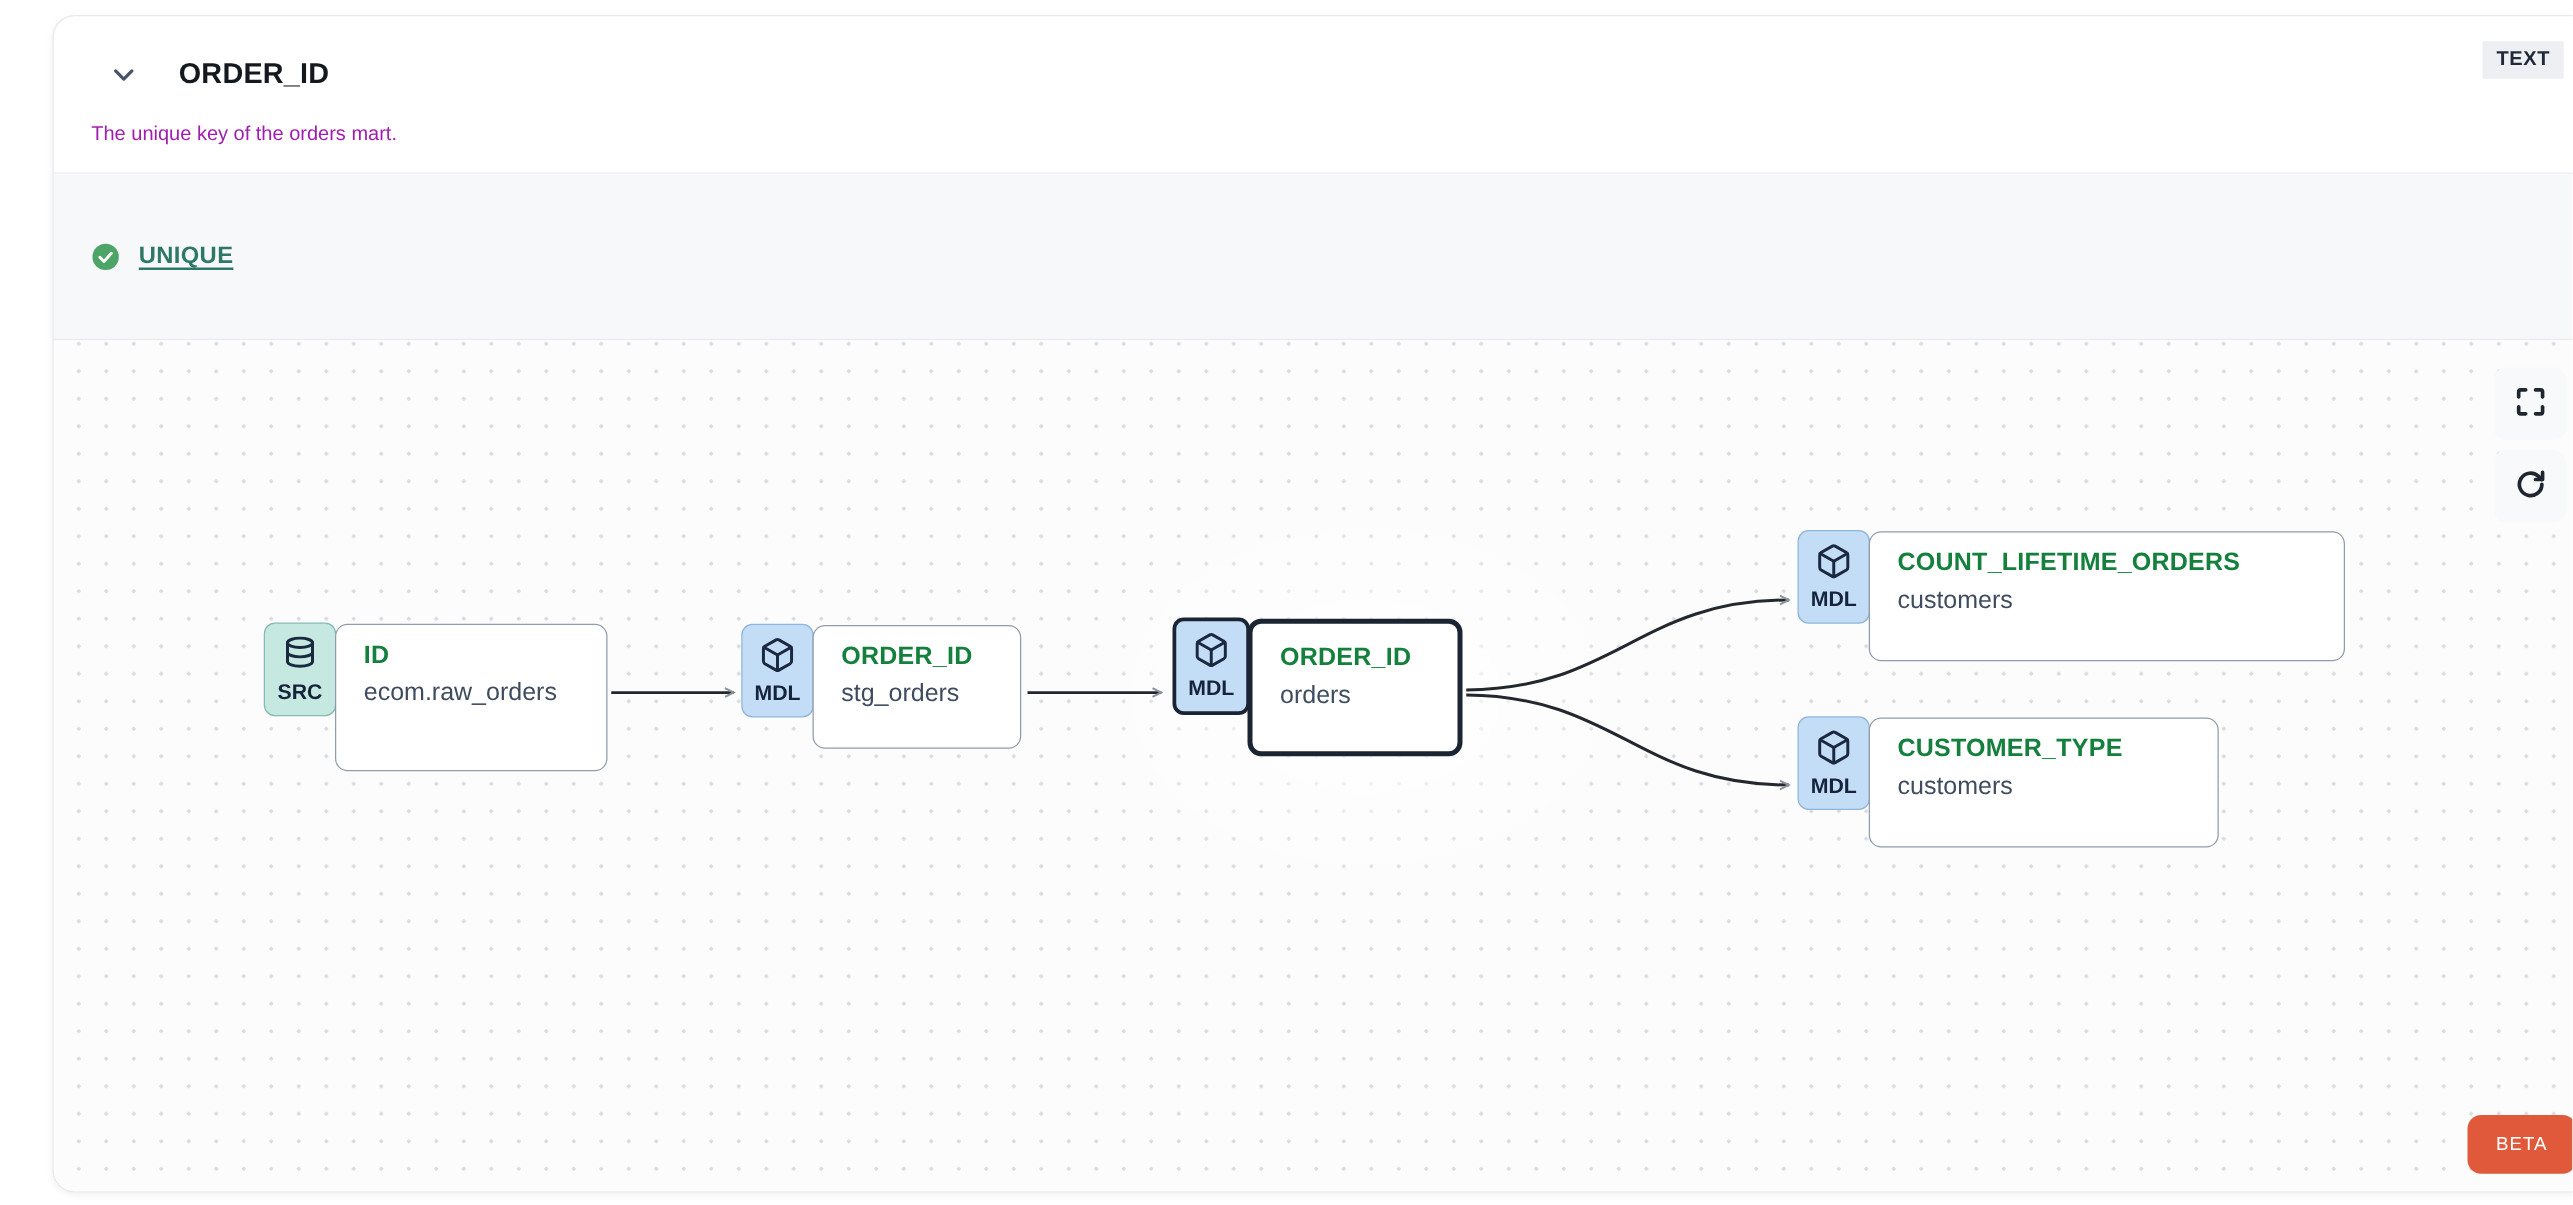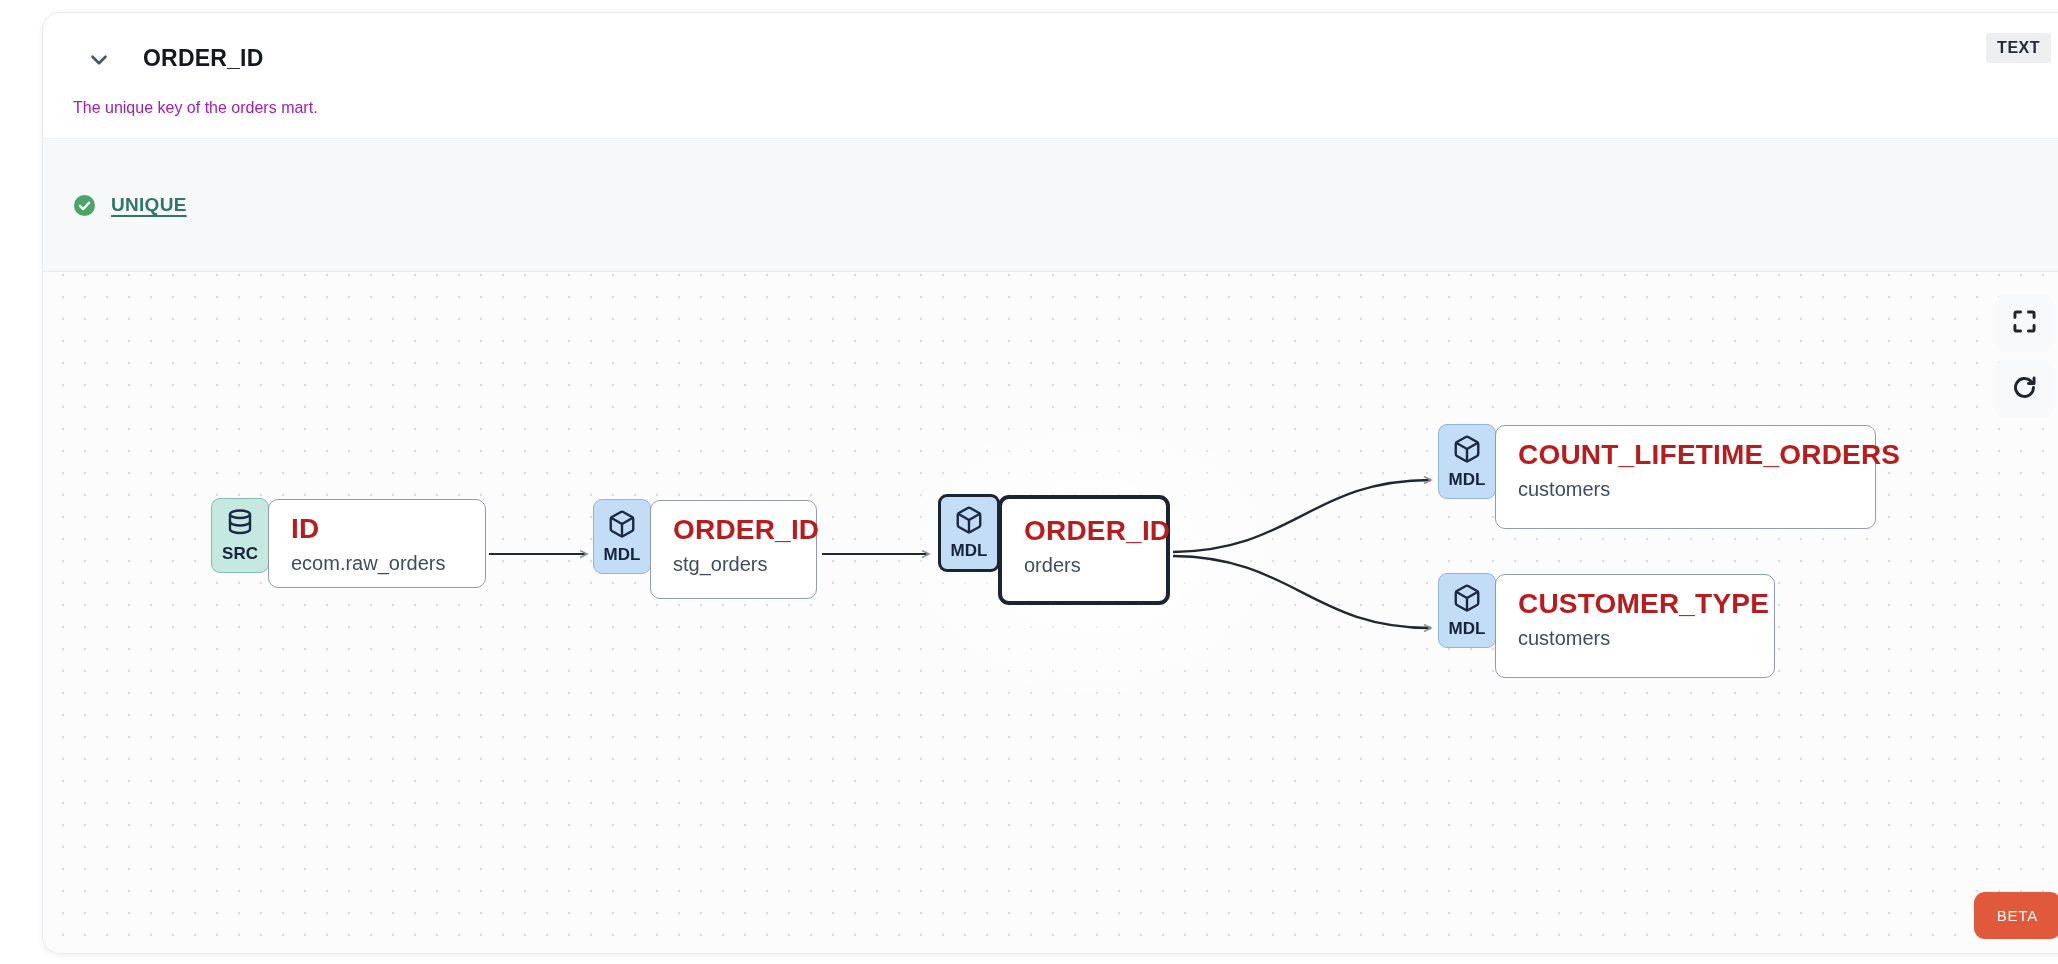--- a/index.html
+++ b/index.html
@@ -43,21 +43,21 @@
   .node { position:absolute; cursor:pointer; }
   .nbadge { position:absolute; left:0; top:0; width:58px; height:75px; border-radius:9px;
             display:flex; flex-direction:column; align-items:center; justify-content:center; gap:1px;
             font-size:17px; font-weight:700; color:#15233b; z-index:1; }
   .nbadge svg { width:30px; height:30px; stroke:#1b2940; stroke-width:1.9; fill:none;
                 stroke-linecap:round; stroke-linejoin:round; }
   .nbadge.src { background:#c5e8e1; border:1px solid #84bcb1; }
   .nbadge.mdl { background:#c3ddf6; border:1px solid #8fb6da; }
   .ncard { position:absolute; left:57px; top:1px; background:#fff; border:1.5px solid #909cac;
            border-radius:10px; padding:13px 20px 12px 22px; z-index:2; }
-  .ntitle { font-size:28px; font-weight:600; color:#b91c1c; white-space:nowrap; letter-spacing:.2px; }
+  .ntitle { font-size:20px; font-weight:600; color:#15803d; white-space:nowrap; letter-spacing:.2px; }
   .nsub { font-size:20px; color:#3f4c5f; margin-top:7px; white-space:nowrap; }
   .node.selected .nbadge { border:3px solid #1b2433; }
   .node.selected .ncard { border:4px solid #1b2433; border-radius:11px; }
 
   
   .ctrls { position:absolute; right:26px; top:22px; display:flex; flex-direction:column; gap:8px; }
   .ctrl-btn { width:58px; height:58px; border:none; border-radius:10px; background:#f8f9fa;
               display:flex; align-items:center; justify-content:center; cursor:pointer; }
   .ctrl-btn svg { width:27px; height:27px; stroke:#1f2630; stroke-width:2.6; fill:none;
                   stroke-linecap:round; stroke-linejoin:round; }
@@ -115,21 +115,21 @@
         <div class="nbadge src">
           <span>
             <svg viewBox="0 0 24 24">
                 <ellipse cx="12" cy="5" rx="8" ry="3"></ellipse>
                 <path d="M4 5v6c0 1.66 3.58 3 8 3s8-1.34 8-3V5"></path>
                 <path d="M4 11v6c0 1.66 3.58 3 8 3s8-1.34 8-3v-6"></path>
               </svg>
           </span>
           <span>SRC</span>
         </div>
-        <div class="ncard" style="width:218px; height:89px;">
+        <div class="ncard" style="width:218px; height:118px;">
           <div class="ntitle">ID</div>
           <div class="nsub">ecom.raw_orders</div>
         </div>
       </div>
 
       <div class="node" style="left:550px; top:227px;">
         <div class="nbadge mdl">
           <span>
             <svg viewBox="0 0 24 24">
                 <path d="M21 16V8a1.8 1.8 0 0 0-.9-1.56l-7.2-4.1a1.8 1.8 0 0 0-1.8 0l-7.2 4.1A1.8 1.8 0 0 0 3 8v8a1.8 1.8 0 0 0 .9 1.56l7.2 4.1a1.8 1.8 0 0 0 1.8 0l7.2-4.1A1.8 1.8 0 0 0 21 16z"></path>

